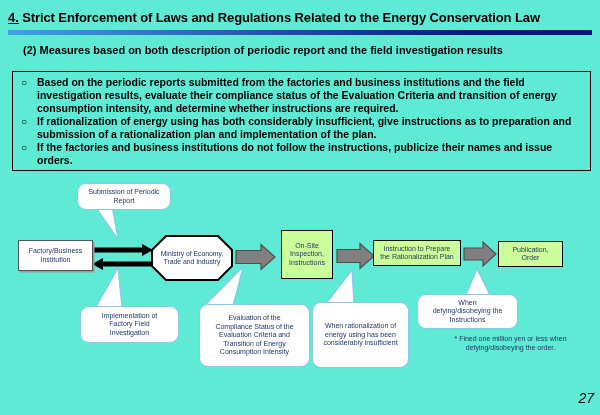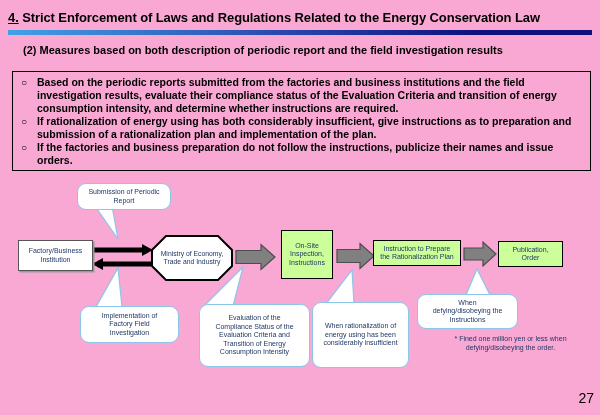--- a/index.html
+++ b/index.html
@@ -1,17 +1,17 @@
 <!DOCTYPE html>
 <html><head>
 <meta charset="utf-8">
 <style>
   html,body{margin:0;padding:0;background:#fff;}
   .slide{
-    position:relative;width:600px;height:415px;background:#f9a8d4;overflow:hidden;
+    position:relative;width:600px;height:415px;background:#5eead4;overflow:hidden;
     font-family:"Liberation Sans",sans-serif;color:#000;
   }
   
   .title-row{position:absolute;left:8px;top:10px;width:588px;font-size:13px;font-weight:bold;letter-spacing:-0.1px;white-space:nowrap;}
   .title-num{text-decoration:underline;}
   .accent-bar{position:absolute;left:8px;top:30px;width:584px;height:5px;
     background:linear-gradient(to right,#41a1e8 0%,#2b4bb0 45%,#10107e 80%,#10107e 100%);}
   .subtitle{position:absolute;left:23px;top:44px;width:588px;font-size:11px;font-weight:bold;}
   
   .summary-box{position:absolute;left:12px;top:71px;width:579px;height:100px;border:1.2px solid #000;
@@ -21,21 +21,21 @@
   .bullet-text{flex:1;font-weight:bold;}
   
   .connectors{position:absolute;left:0;top:0;width:600px;height:415px;z-index:1;}
   .dg{position:absolute;z-index:2;box-sizing:border-box;display:flex;align-items:center;justify-content:center;
       text-align:center;white-space:pre-line;color:#1f3864;}
   .callout{background:#fff;border:1.5px solid #8cc6e8;border-radius:9px;font-size:7px;line-height:8.5px;}
   .plainbox{background:#fff;border:1.2px solid #555;box-shadow:1.5px 1.5px 0 #999;font-size:7px;line-height:8.5px;}
   .greenbox{background:#ccff99;border:1.8px solid #000;font-size:7px;line-height:8.5px;}
   .octagon-label{background:transparent;font-size:6.8px;line-height:8.5px;}
   .footnote{position:absolute;z-index:2;font-size:7px;line-height:9px;color:#1f3864;text-align:center;white-space:pre-line;}
-  .page-num{position:absolute;left:560px;top:390px;width:34px;text-align:right;font-size:14px;color:#000;z-index:2;}
+  .page-num{position:absolute;left:560px;top:390px;width:34px;text-align:right;font-size:14px;color:#000;z-index:2;font-style:italic;}
 </style>
 </head>
 <body>
 
 <div class="slide">
 
   <div class="title-row"><span class="title-num">4.</span><span> Strict Enforcement of Laws and Regulations Related to the Energy Conservation Law</span></div>
   <div class="accent-bar"></div>
   <div class="subtitle">(2) Measures based on both description of periodic report  and the field investigation results</div>
 
@@ -44,21 +44,21 @@
         <div class="bullet-row">
         <span class="bullet-marker">○</span>
         <span class="bullet-text">Based on the periodic reports submitted from the factories and business institutions and the field investigation results, evaluate their compliance status of the Evaluation Criteria and transition of energy consumption intensity, and determine whether instructions are required.</span>
       </div>
         <div class="bullet-row">
         <span class="bullet-marker">○</span>
         <span class="bullet-text">If rationalization of energy using has both considerably insufficient, give instructions as to preparation and submission of a rationalization plan and implementation of the plan.</span>
       </div>
         <div class="bullet-row">
         <span class="bullet-marker">○</span>
-        <span class="bullet-text">If the factories and business preparation do not follow the instructions, publicize their names and issue orders.</span>
+        <span class="bullet-text">If the factories and business institutions do not follow the instructions, publicize their names and issue orders.</span>
       </div>
       </div>
   </div>
 
   <svg class="connectors" viewBox="0 0 600 415">
 
     <path d="M95 206 L112 206 L118 239 Z" fill="#ffffff" stroke="#8cc6e8" stroke-width="1.2"></path>
     <path d="M96 307 L122 307 L118 268 Z" fill="#ffffff" stroke="#8cc6e8" stroke-width="1.2"></path>
     <path d="M204 306 L233 306 L243 267 Z" fill="#ffffff" stroke="#8cc6e8" stroke-width="1.2"></path>
     <path d="M326 304 L354 304 L352 270 Z" fill="#ffffff" stroke="#8cc6e8" stroke-width="1.2"></path>

